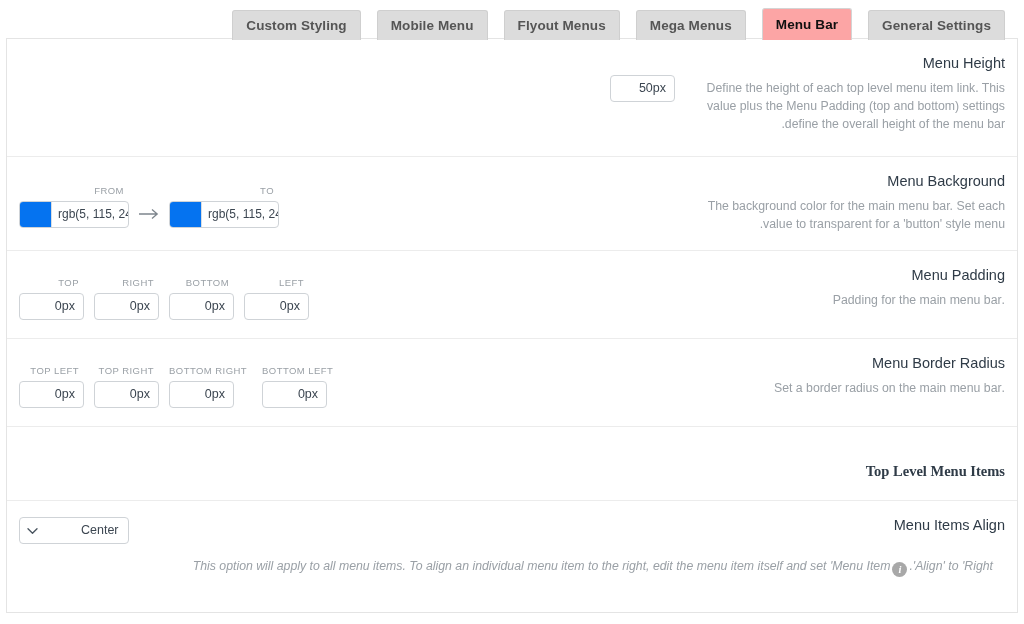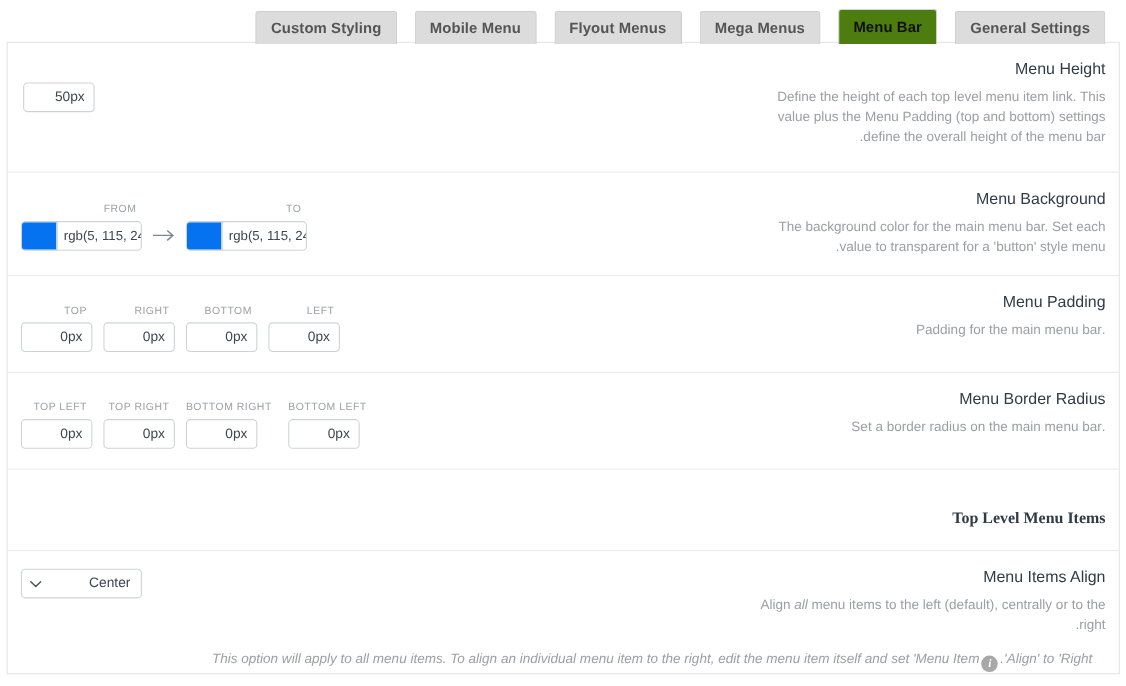--- a/index.html
+++ b/index.html
@@ -34,21 +34,21 @@
     color: #555;
     font-size: 13.5px;
     font-weight: bold;
     line-height: 29px;
     letter-spacing: 0.1px;
     white-space: nowrap;
     cursor: pointer;
     user-select: none;
   }
   .tab.active {
-    background: #4d7c0f;
+    background: #fca5a5;
     border-color: #d4d4d4;
     color: #101010;
     height: 32px;
     line-height: 31px;
     position: relative;
     z-index: 4;
   }
 
   
   .panel {
@@ -249,21 +249,21 @@
     <div class="tab">General Settings</div>
   </div>
 
   <div class="panel">
 
     <div class="row" style="min-height:118px;">
       <div class="row-desc">
         <div class="row-title">Menu Height</div>
         <div class="row-help">Define the height of each top level menu item link. This value plus the Menu Padding (top and bottom) settings .define the overall height of the menu bar</div>
       </div>
-      <div class="row-controls" style="justify-content:flex-start;padding-top:22px;">
+      <div class="row-controls" style="justify-content:flex-end;padding-top:22px;">
         <div class="field" style="margin-left:2px;margin-right:0;">
           <div class="txtinput">50px</div>
         </div>
       </div>
     </div>
 
     <div class="row" style="min-height:94px;">
       <div class="row-desc">
         <div class="row-title">Menu Background</div>
         <div class="row-help">The background color for the main menu bar. Set each .value to transparent for a 'button' style menu</div>
@@ -342,21 +342,20 @@
     </div>
 
     <div class="row section-row" style="min-height:74px;align-items:flex-end;font-family:Liberation Serif, serif;">
       <div class="section-title">Top Level Menu Items</div>
     </div>
 
     <div class="row last-row">
       <div class="toprow">
         <div class="row-desc">
           <div class="row-title">Menu Items Align</div>
-          <div class="row-help"><span>Align </span><em>all</em><span> menu items to the left (default), centrally or to the .right</span></div>
         </div>
         <div class="row-controls" style="justify-content:flex-start;padding-top:2px;">
           <div class="selectbox">
             <span class="chev">
               <svg width="11" height="8" viewBox="0 0 11 8" aria-hidden="true">
                 <path d="M1 1.8 L5.5 6.2 L10 1.8" fill="none" stroke="#4a5560" stroke-width="1.35" stroke-linecap="round" stroke-linejoin="round"></path>
               </svg>
             </span>
             <span class="seltext">Center</span>
           </div>

